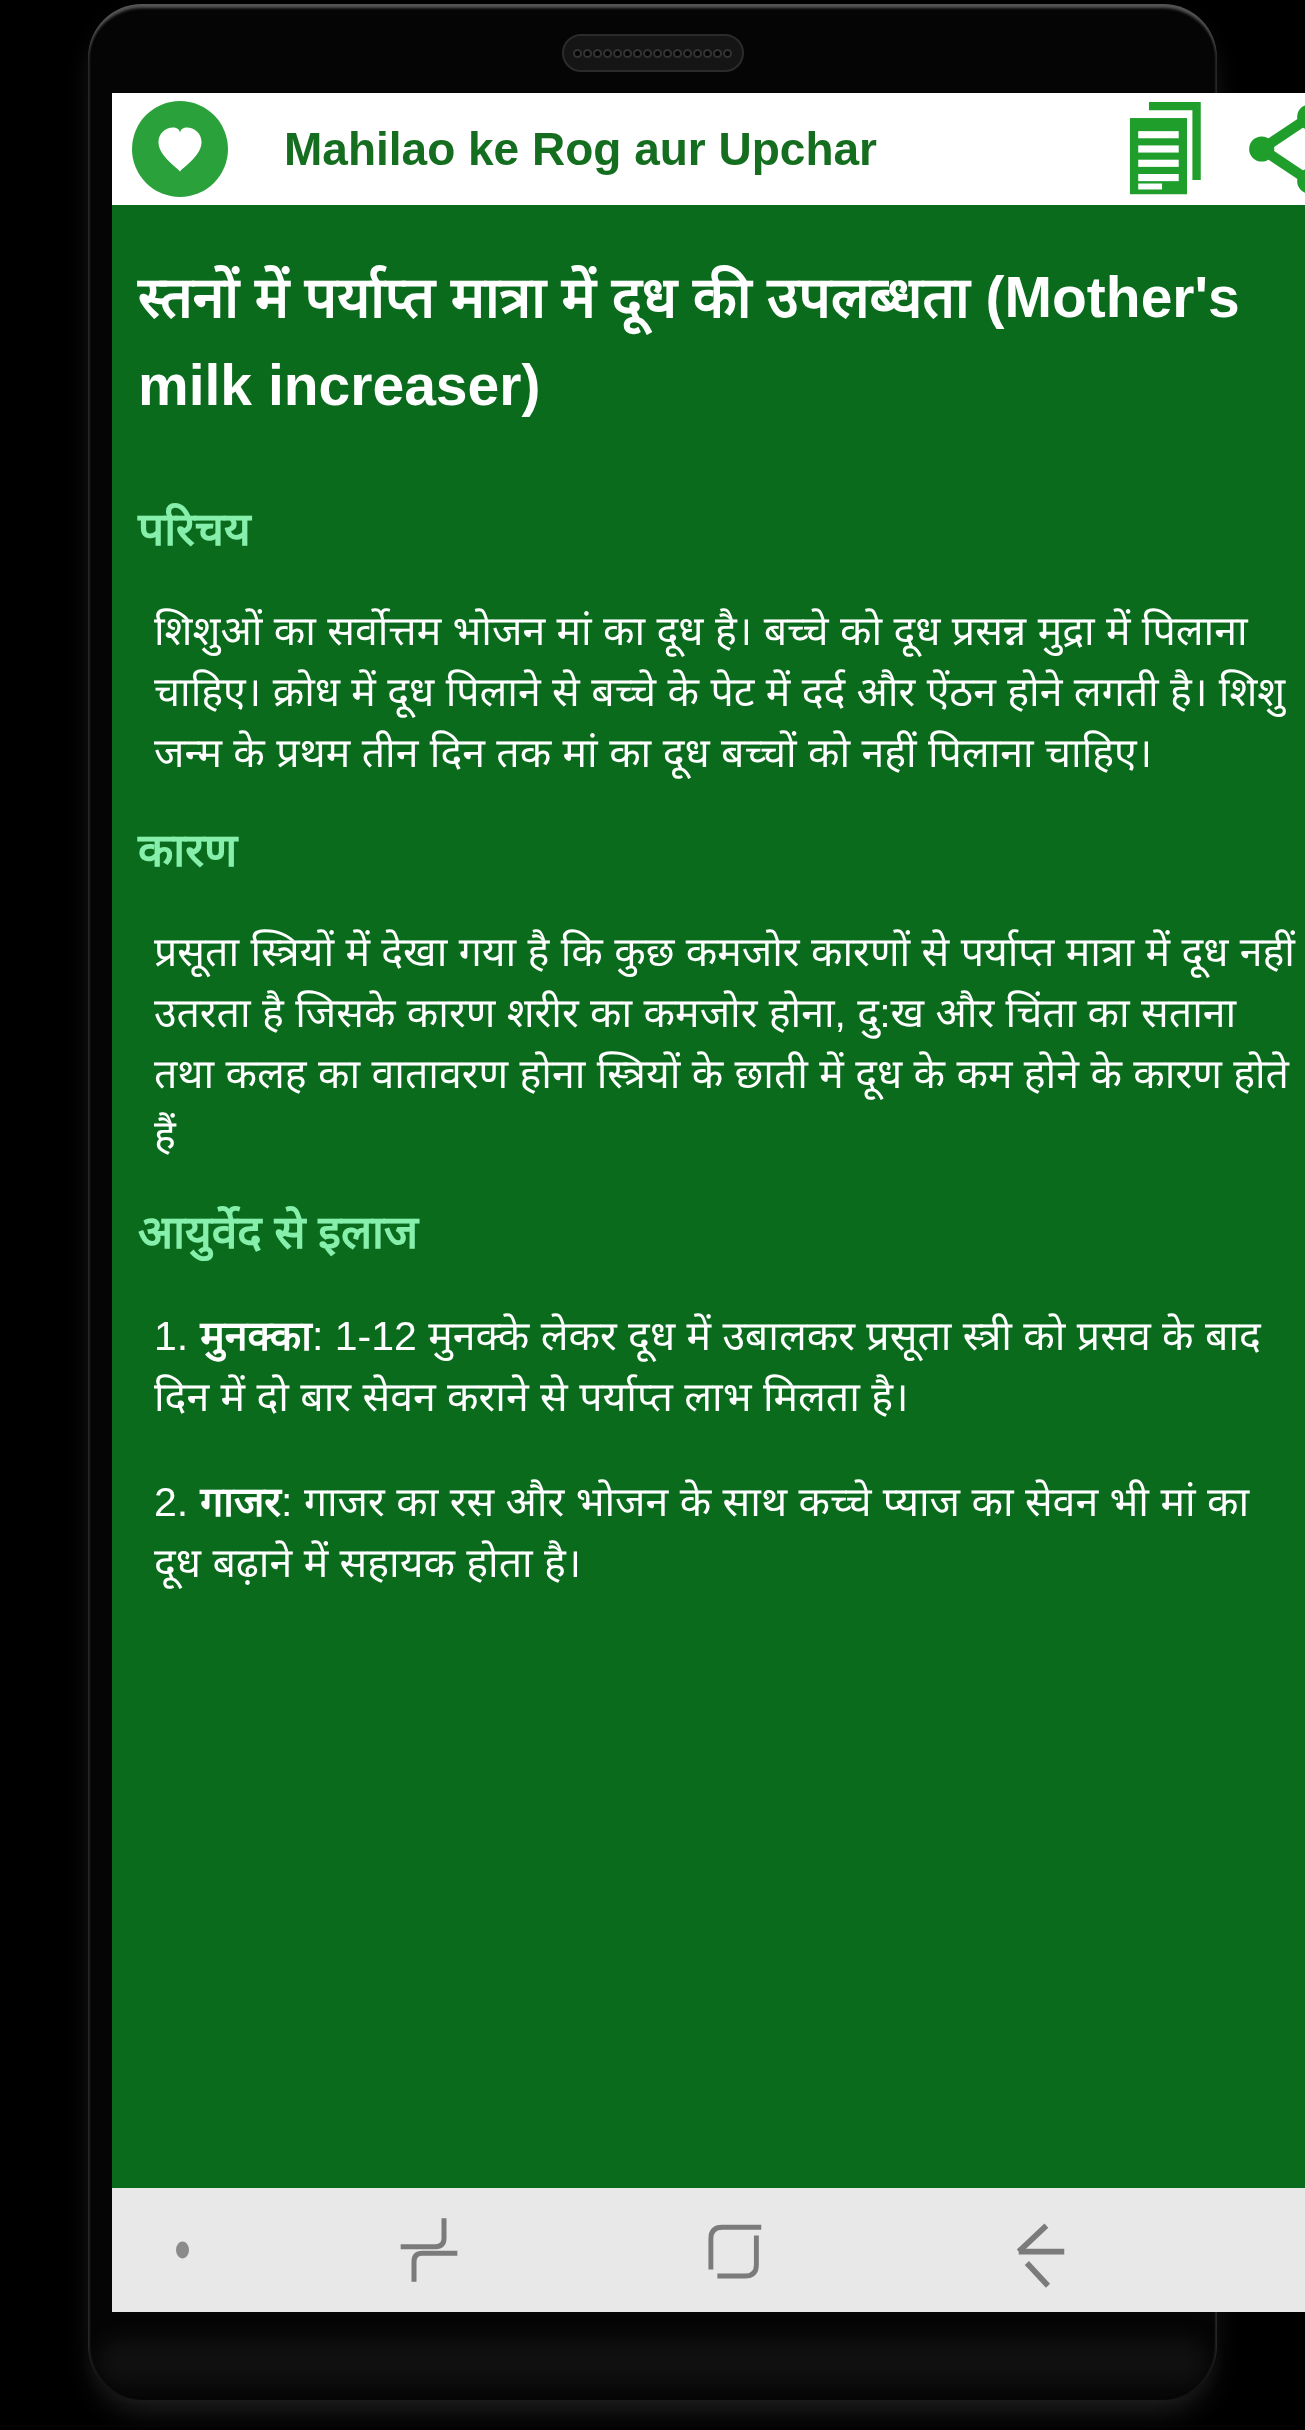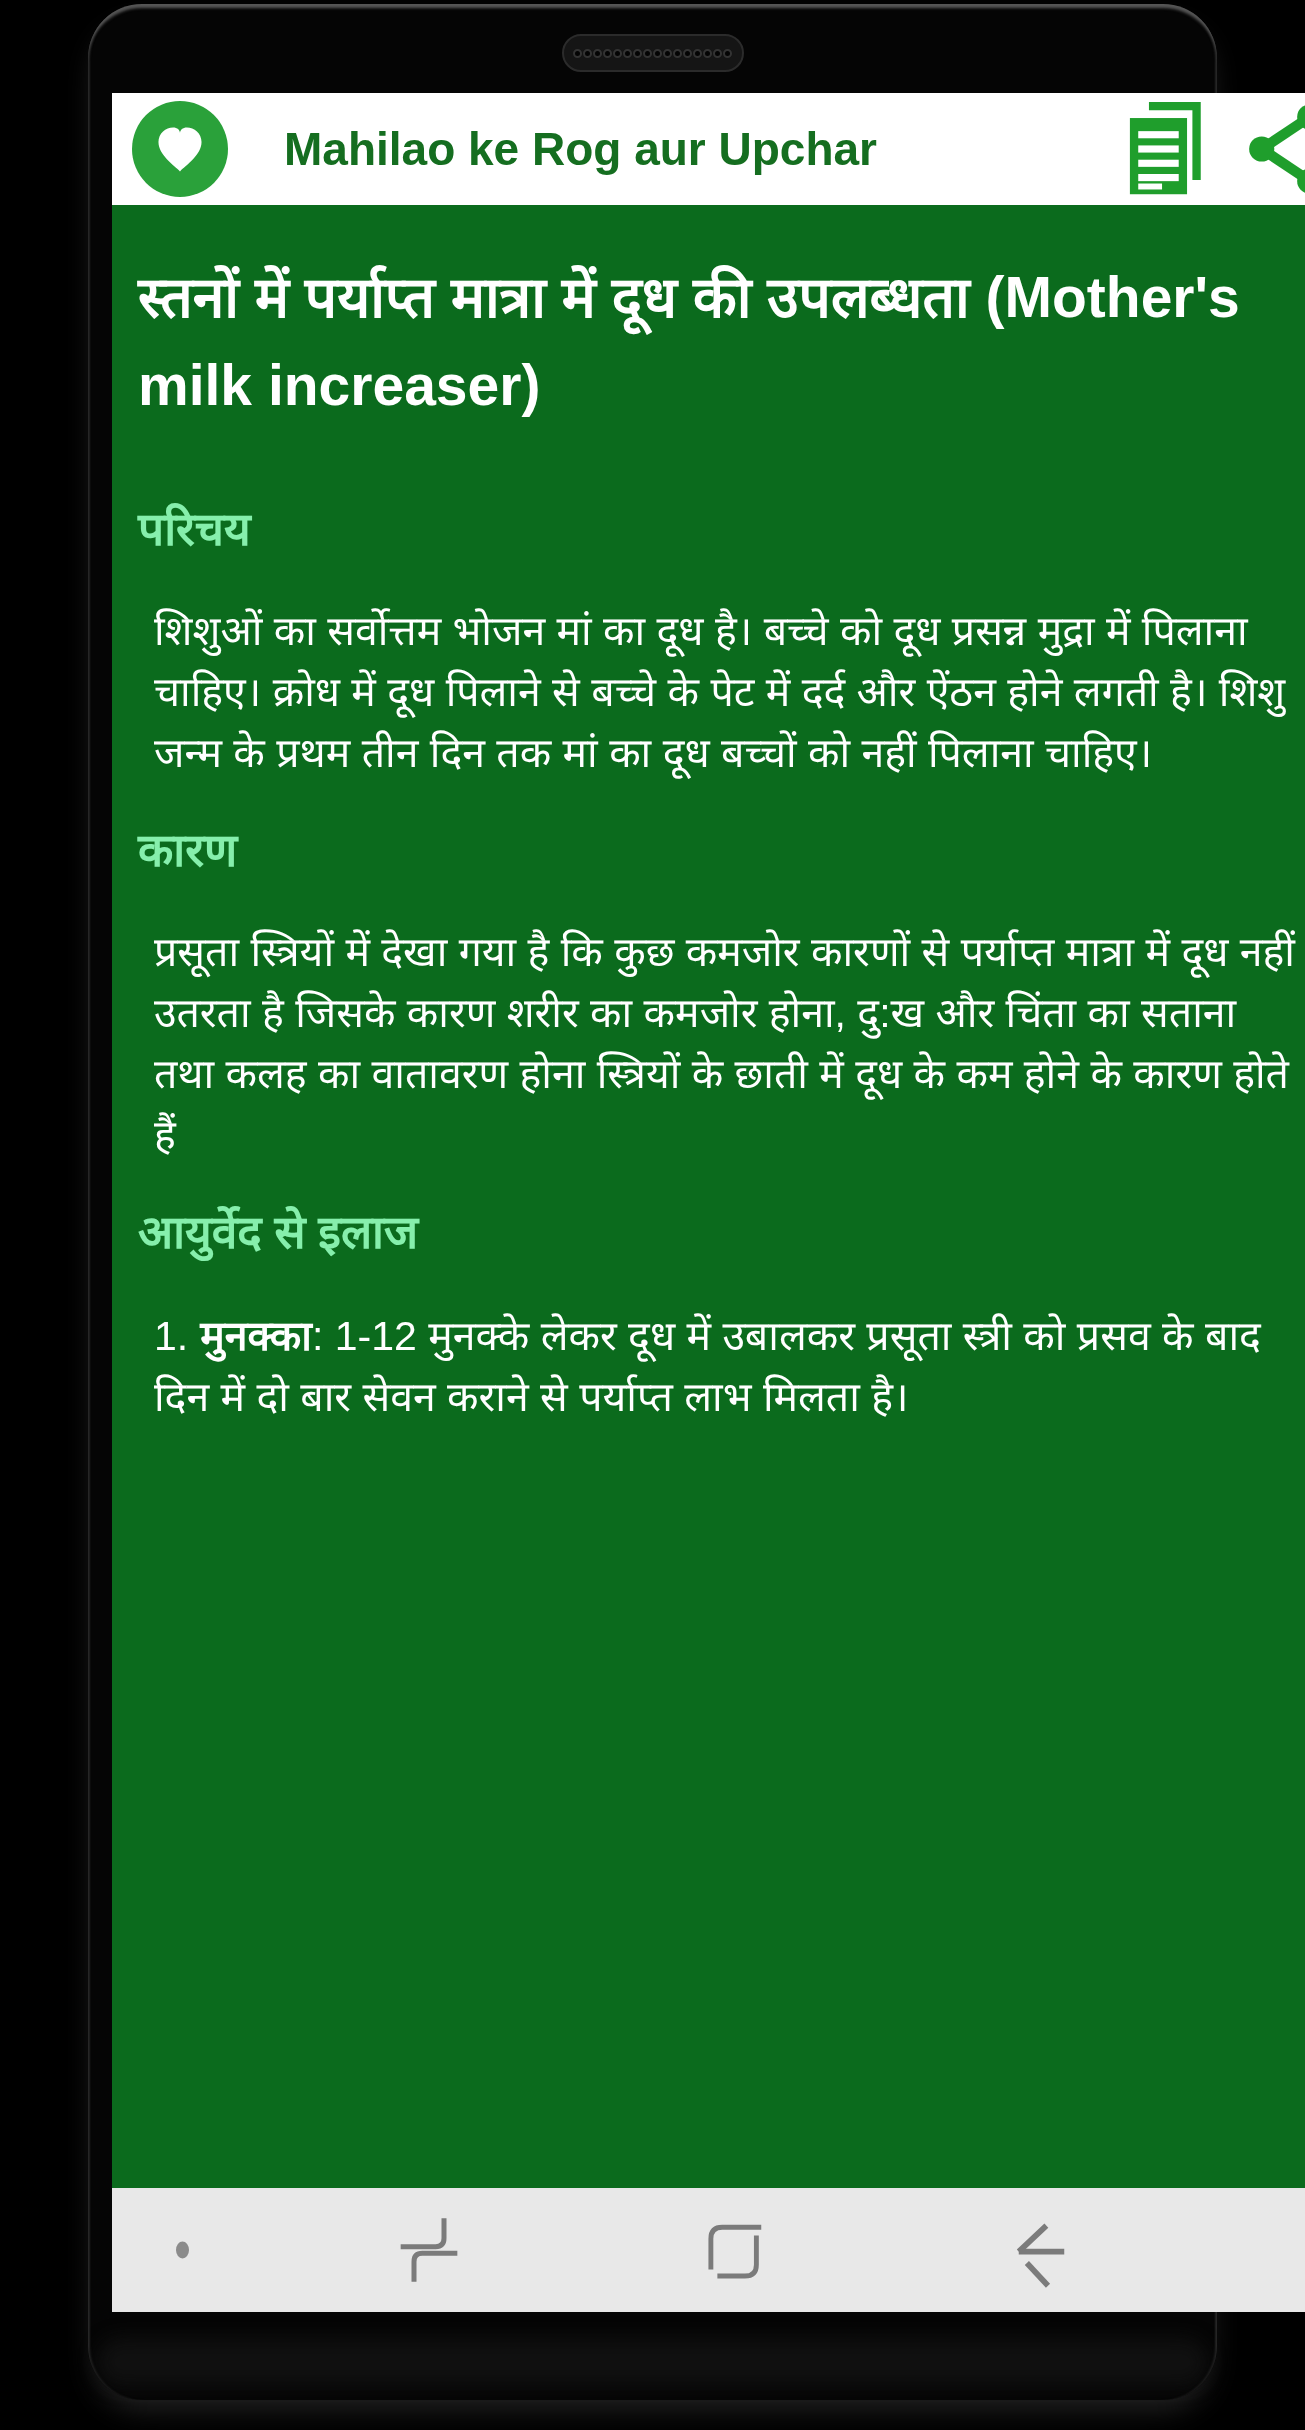--- a/index.html
+++ b/index.html
@@ -121,20 +121,21 @@
       <h3>परिचय</h3>
       <p>शिशुओं का सर्वोत्तम भोजन मां का दूध है। बच्चे को दूध प्रसन्न मुद्रा में पिलाना चाहिए। क्रोध में दूध पिलाने से बच्चे के पेट में दर्द और ऐंठन होने लगती है। शिशु जन्म के प्रथम तीन दिन तक मां का दूध बच्चों को नहीं पिलाना चाहिए।</p>
 
       <h3 class="sect">कारण</h3>
       <p>प्रसूता स्त्रियों में देखा गया है कि कुछ कमजोर कारणों से पर्याप्त मात्रा में दूध नहीं उतरता है जिसके कारण शरीर का कमजोर होना, दु:ख और चिंता का सताना तथा कलह का वातावरण होना स्त्रियों के छाती में दूध के कम होने के कारण होते हैं</p>
 
       <h3 class="sect">आयुर्वेद से इलाज</h3>
 
       <p class="item"><span class="num">1.</span><b>मुनक्का</b><span>: 1-12 मुनक्के लेकर दूध में उबालकर प्रसूता स्त्री को प्रसव के बाद दिन में दो बार सेवन कराने से पर्याप्त लाभ मिलता है।</span></p>
 
+      <p class="item"><span class="num">2.</span><b>गाजर</b><span>: गाजर का रस और भोजन के साथ कच्चे प्याज का सेवन भी मां का दूध बढ़ाने में सहायक होता है।</span></p>
 
     </main>
 
     <nav class="navbar">
       <span class="navdot"></span>
 
       <button class="navbtn" aria-label="recent apps">
         <svg width="80" height="80" viewBox="0 0 96 96">
           <g fill="none" stroke="#7b7b7b" stroke-width="6">
             <path d="M14 44 H56 Q66 44 66 34 V10"></path>

